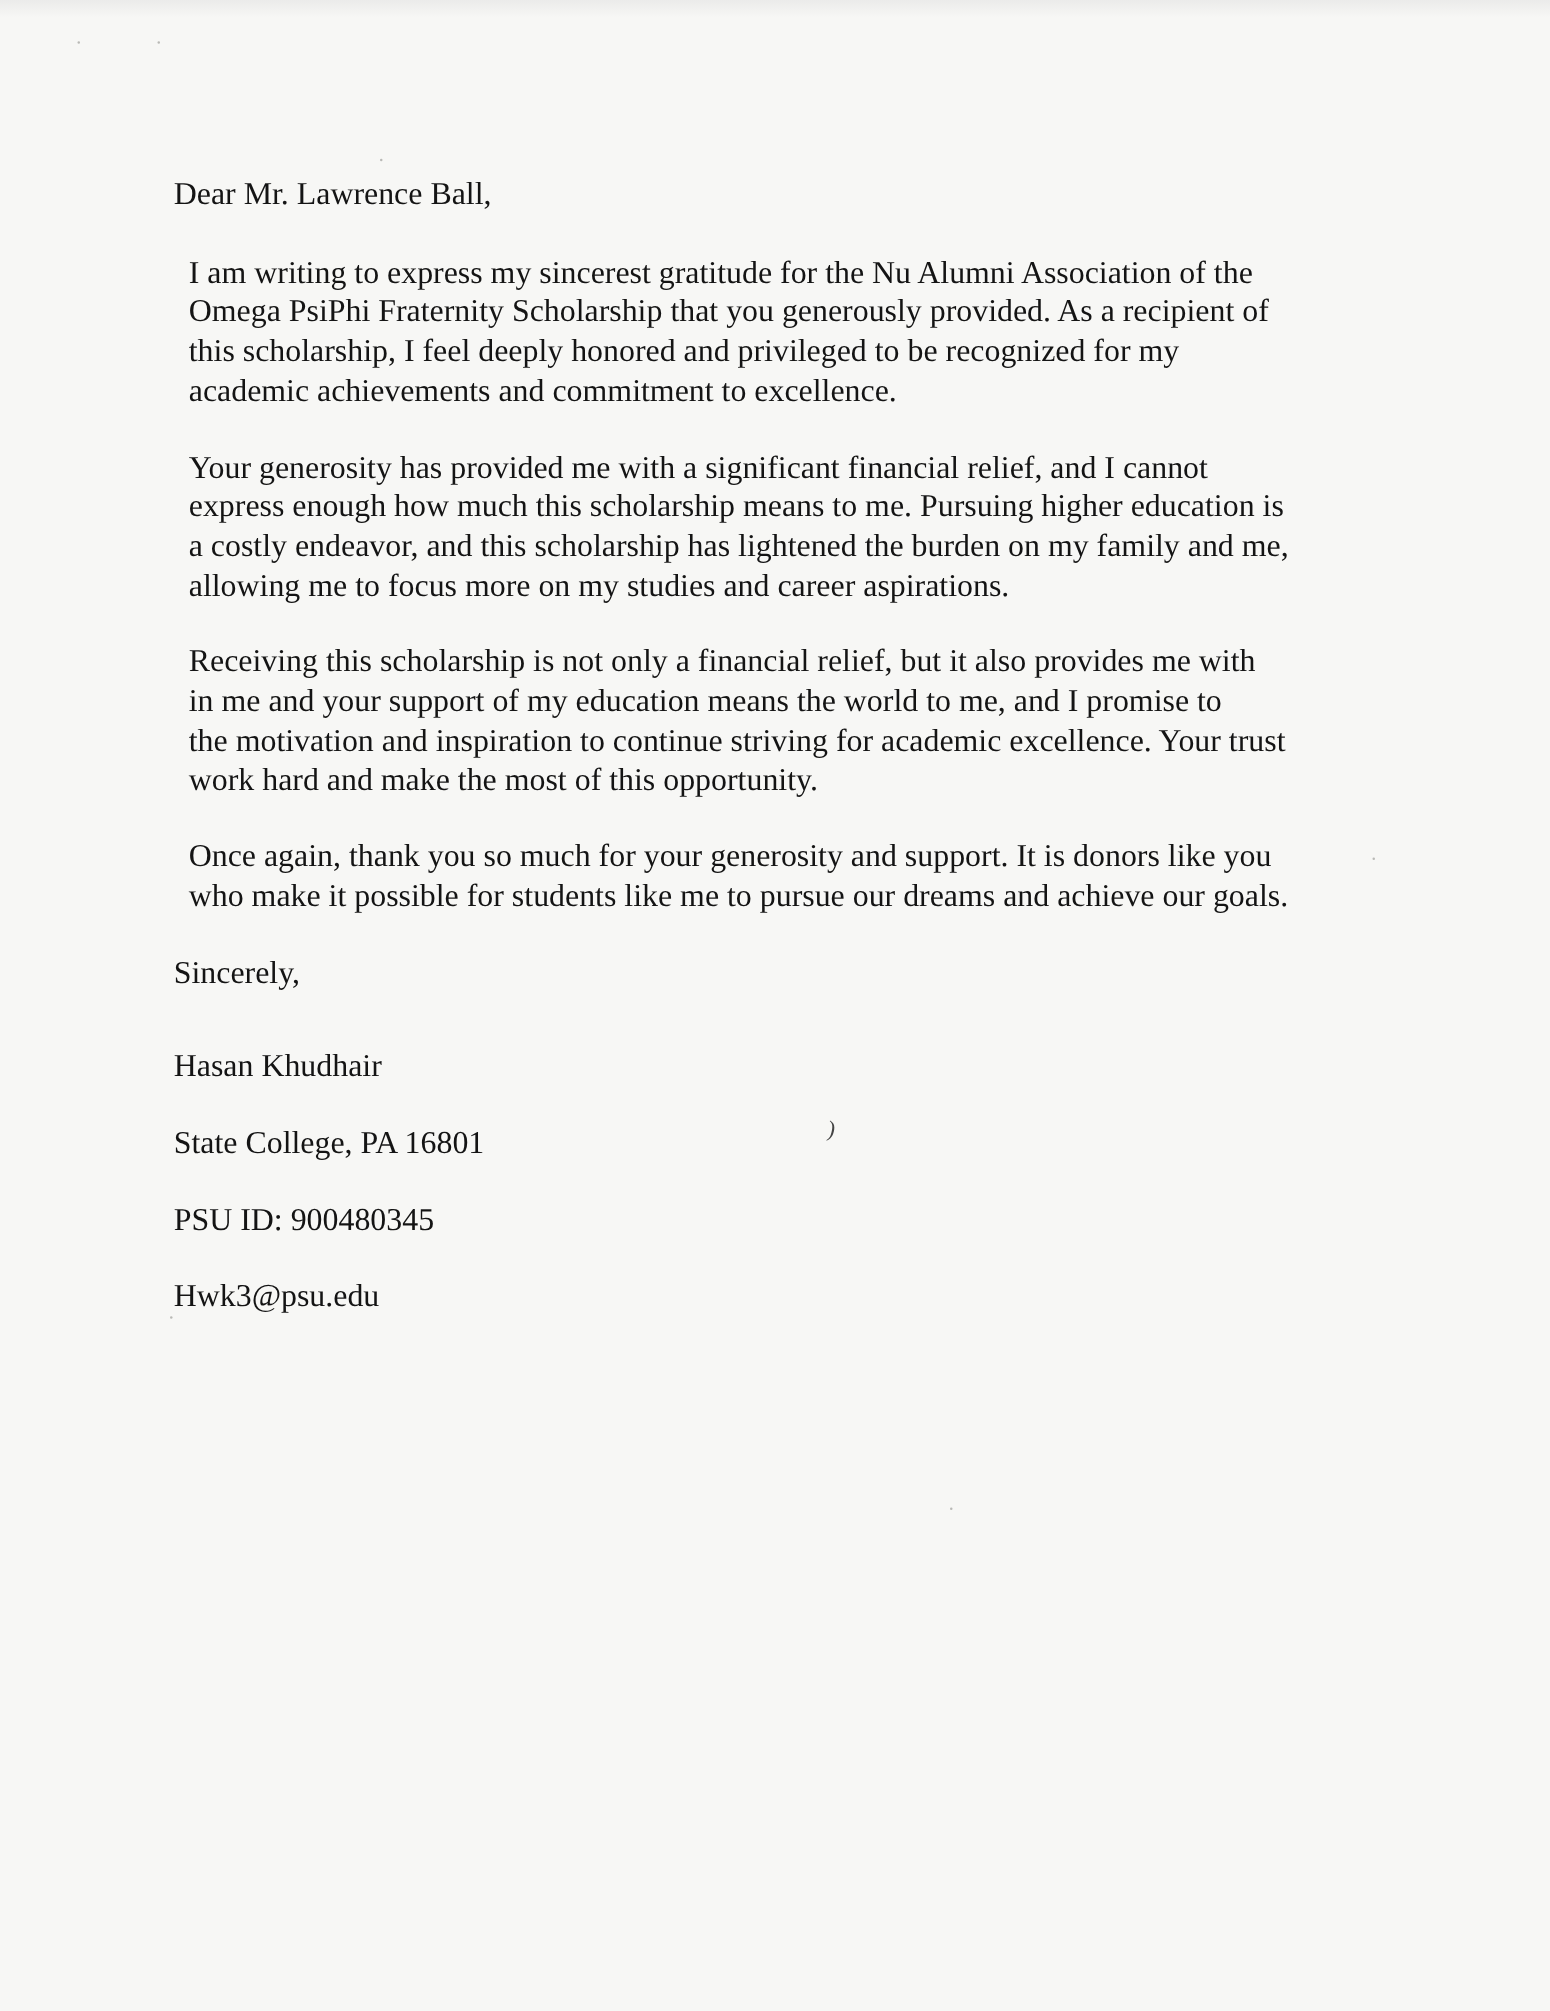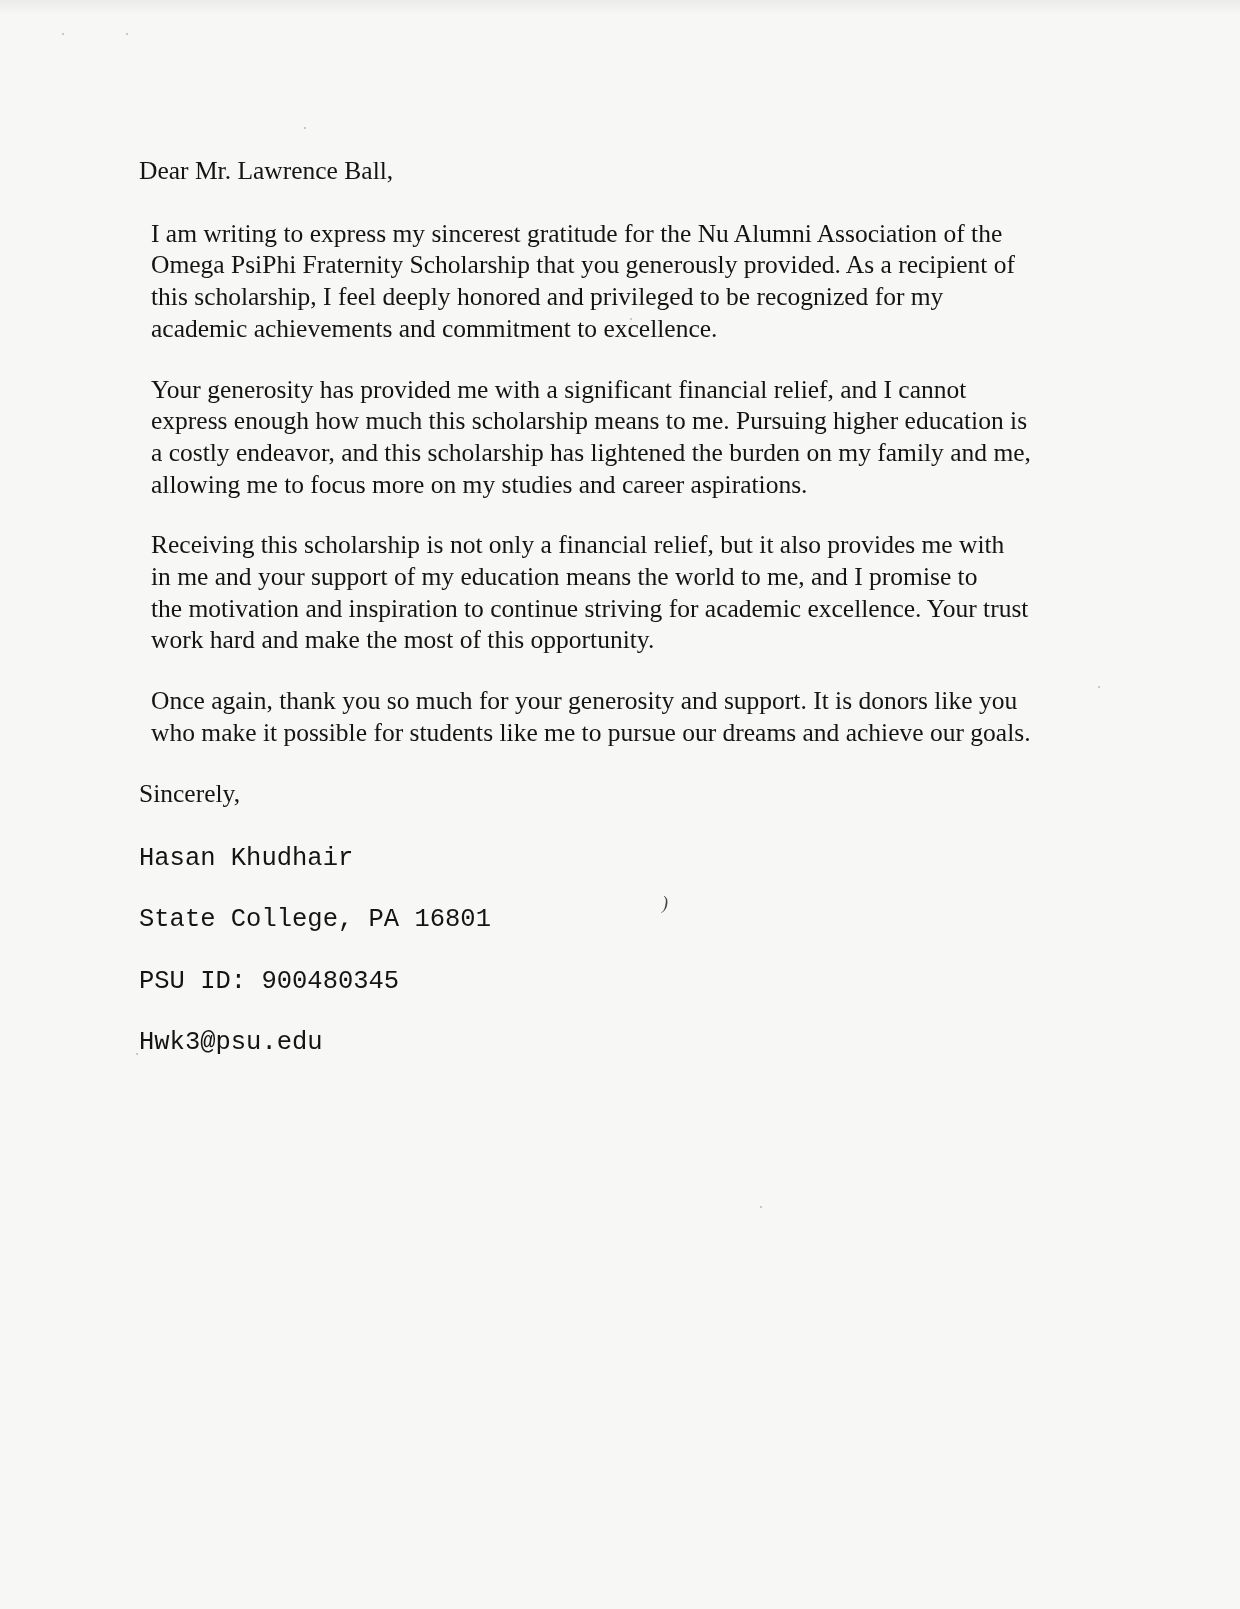--- a/index.html
+++ b/index.html
@@ -29,25 +29,25 @@
       background: linear-gradient(#ebebea, rgba(247,247,245,0));
     }
     .letter {
       position: absolute;
       left: 139px;
       top: 139px;
       width: 960px;
       font-size: 25.5px;
       line-height: 31.7px;
     }
-    .salutation { margin: 16px 0 31px 0; white-space: nowrap; }
+    .salutation { margin: 0 0 31px 0; white-space: nowrap; }
     .para { margin: 0 0 29px 12px; }
     .line { display: block; white-space: nowrap; }
-    .closing { margin: 0 0 34px 0; white-space: nowrap; }
-    .sig-line { display: block; white-space: nowrap; margin: 0 0 29.5px 0; font-family: Liberation Mono, monospace; }
+    .closing { margin: 0 0 44px 0; white-space: nowrap; }
+    .sig-line { display: block; white-space: nowrap; margin: 0 0 29.5px 0; }
     .speck {
       position: absolute;
       width: 2px; height: 2px;
       border-radius: 50%;
       background: #b9b9b6;
     }
     .pen-mark {
       position: absolute;
       font-size: 18px;
       color: #444;

